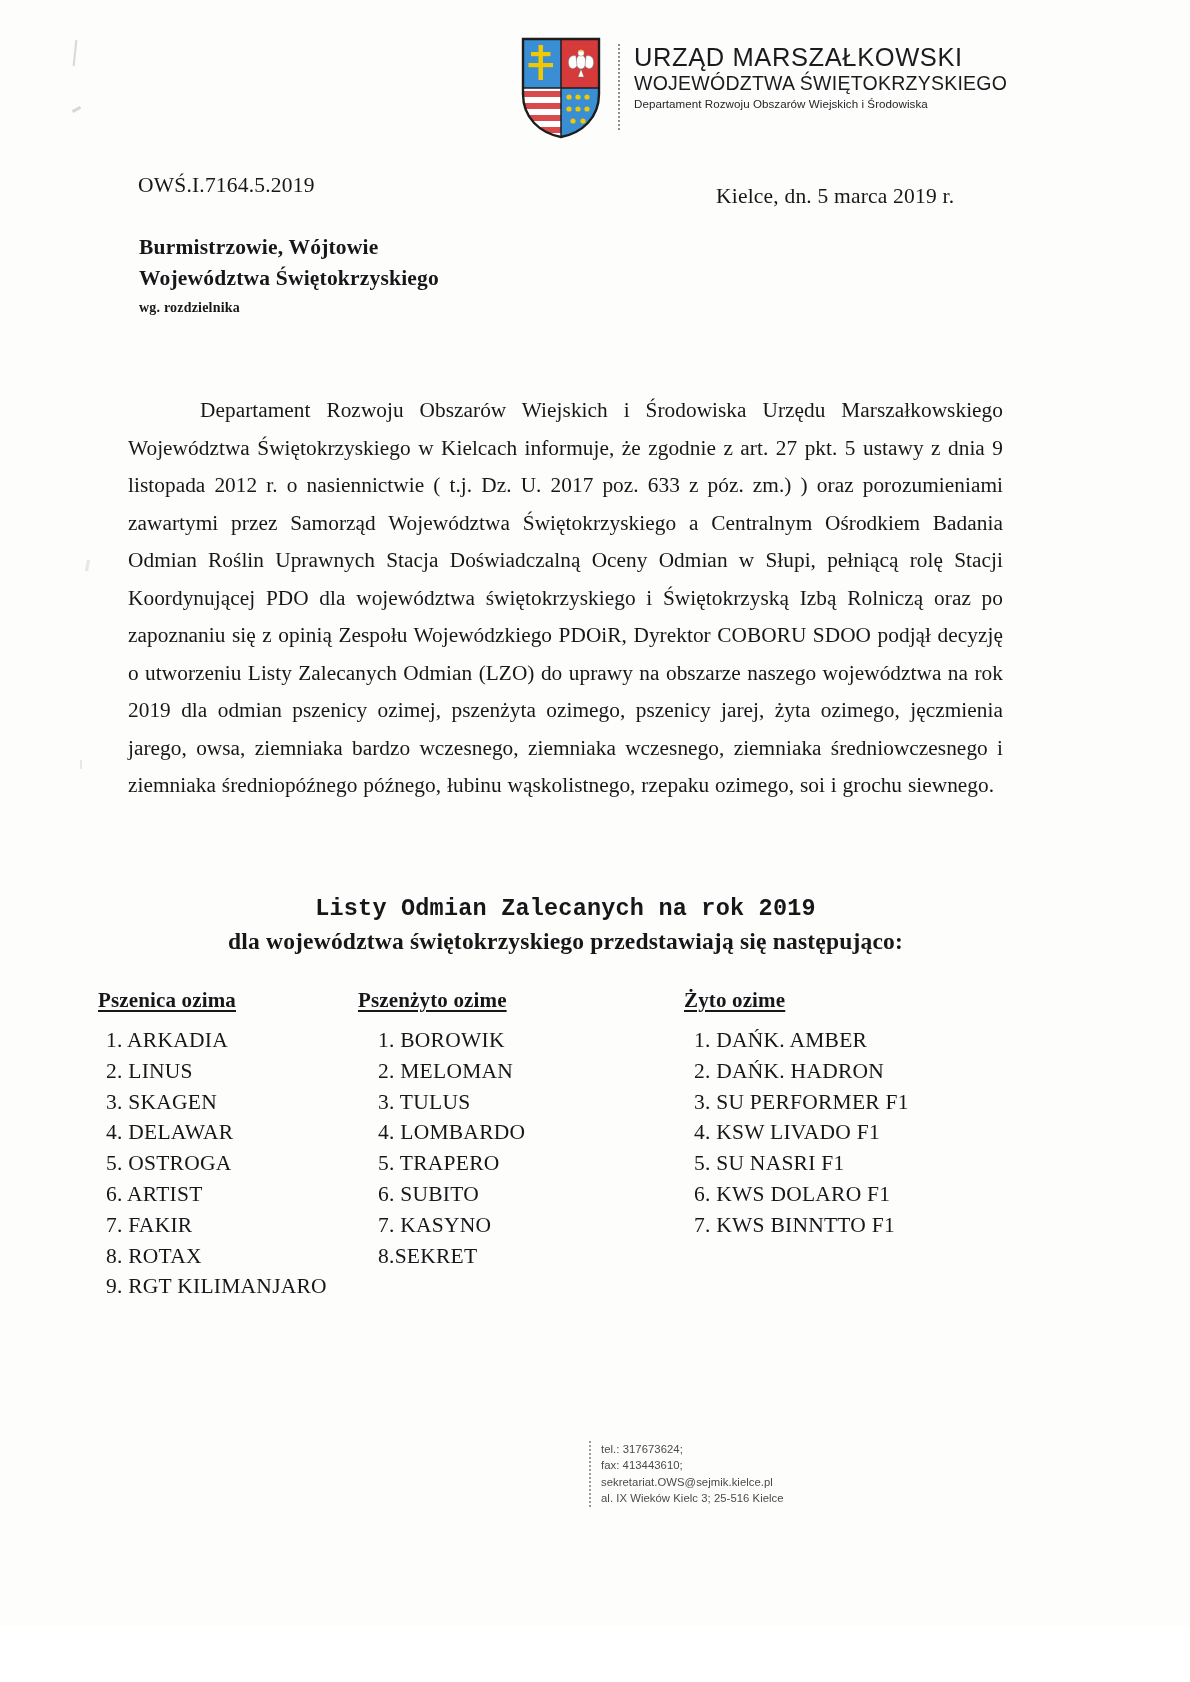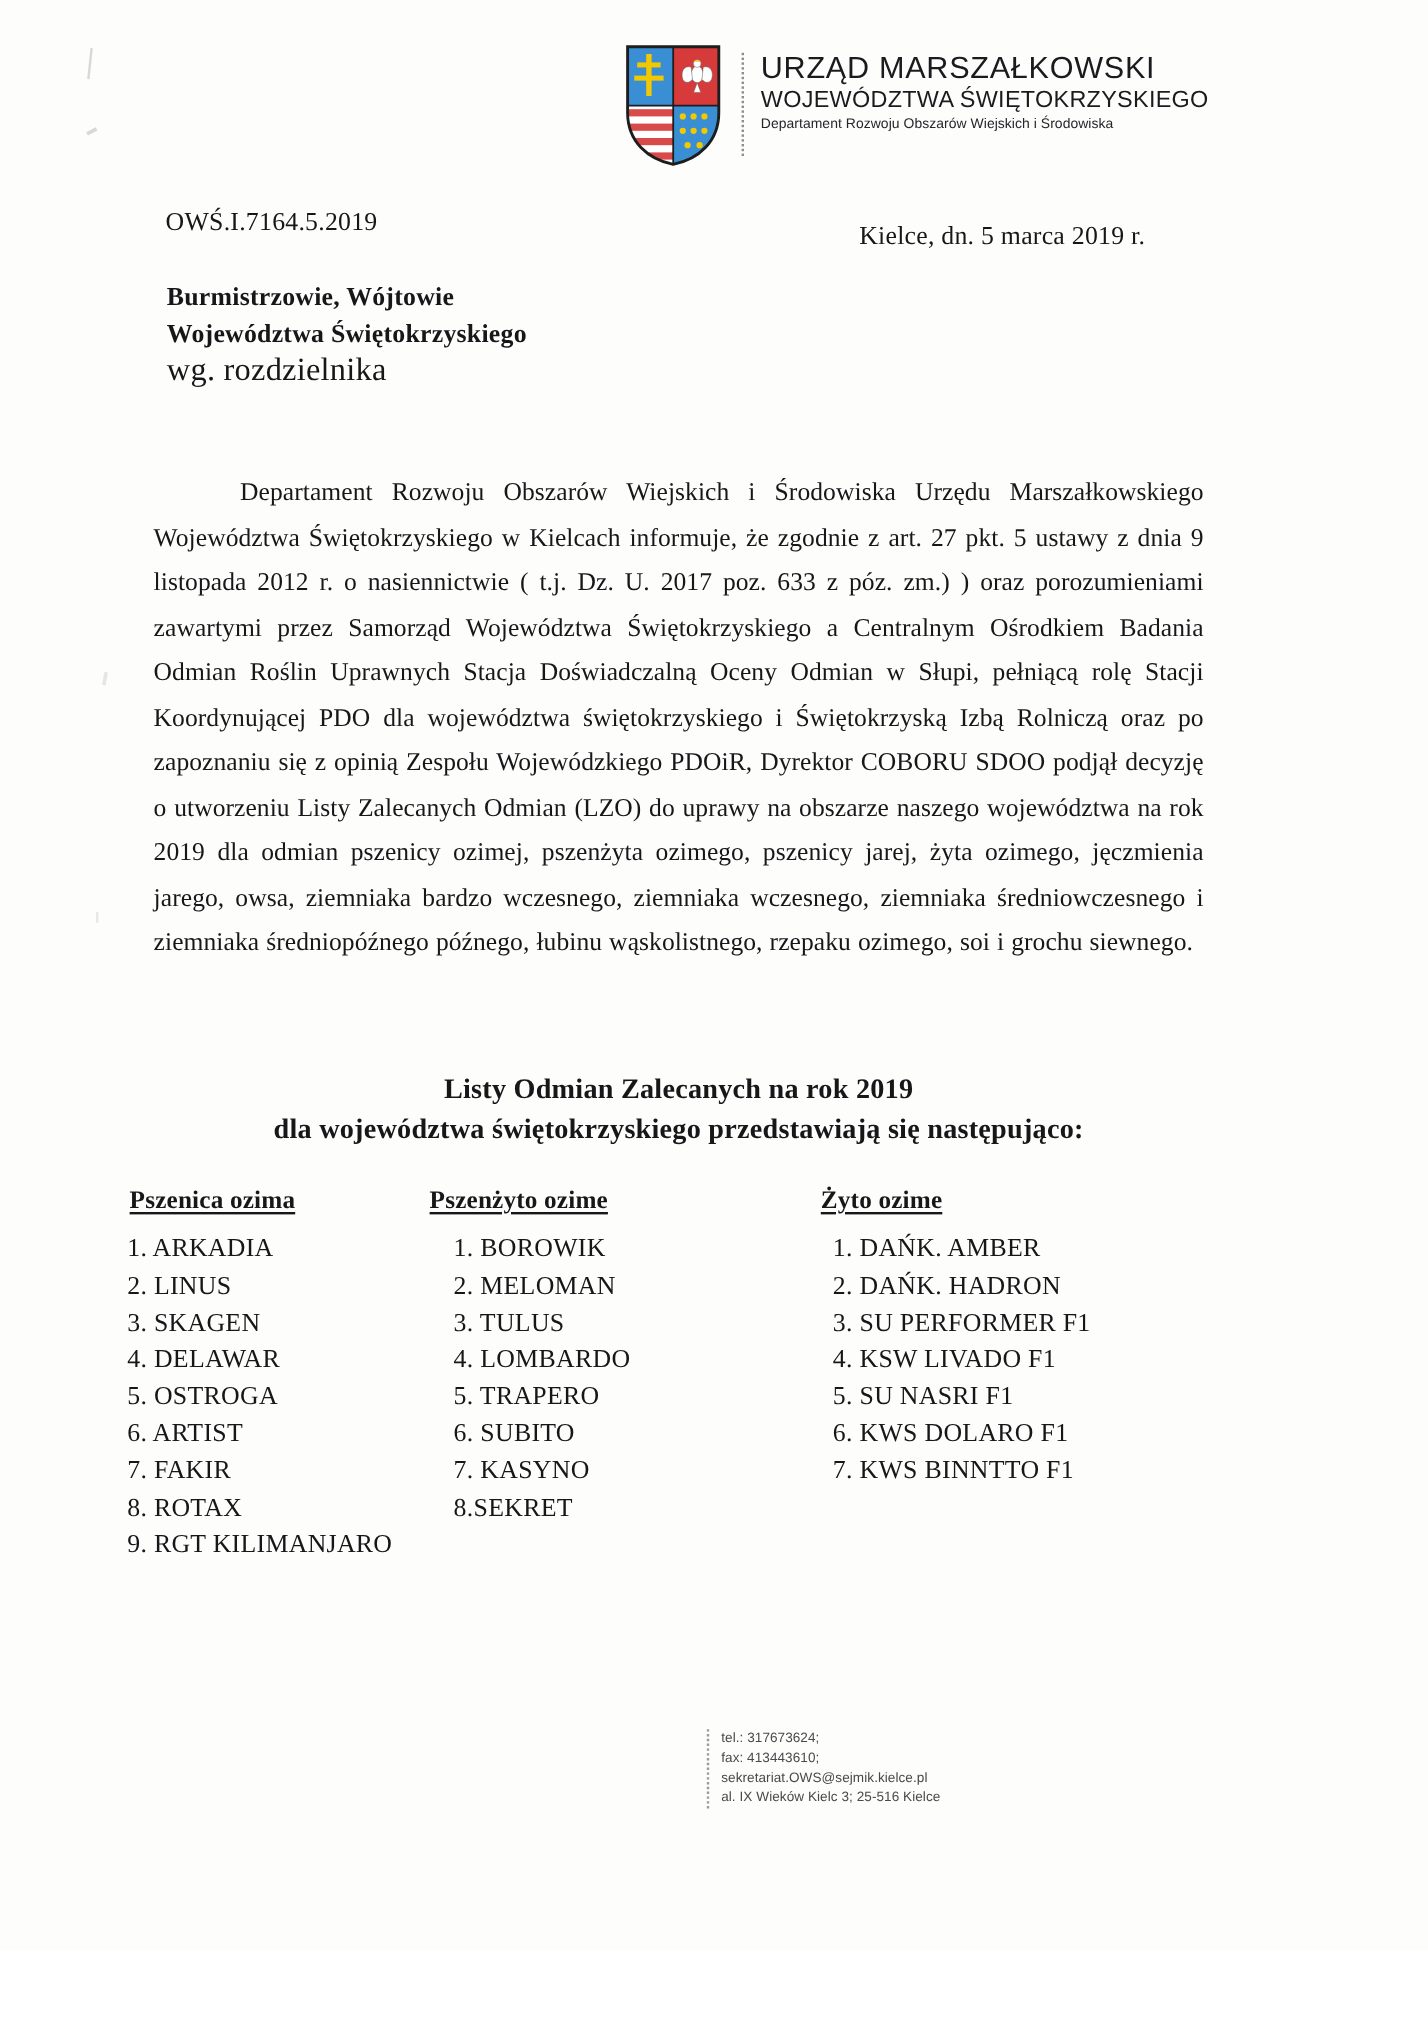--- a/index.html
+++ b/index.html
@@ -101,22 +101,22 @@
   .addressee {
     position: absolute;
     left: 139px;
     top: 232px;
     font-weight: bold;
     font-size: 21.5px;
     line-height: 30.5px;
     letter-spacing: .2px;
   }
   .addressee .wg {
-    font-weight: normal;
-    font-size: 27px;
+    font-weight: bold;
+    font-size: 14px;
   }
 
   
   .body-text {
     position: absolute;
     left: 128px;
     top: 392px;
     width: 875px;
     font-size: 21.3px;
     line-height: 37.5px;
@@ -132,21 +132,21 @@
     position: absolute;
     left: 128px;
     top: 892px;
     width: 875px;
     text-align: center;
     font-weight: bold;
     font-size: 23.5px;
     line-height: 33px;
     letter-spacing: .2px;
   }
-  .lists-heading .ln1 { display:block; }
+  .lists-heading .ln1 { display:block;font-family:Liberation Mono, monospace; }
   .lists-heading .ln2 { display:block; }
 
   
   .columns {
     position: absolute;
     left: 96px;
     top: 988px;
     width: 900px;
   }
   .col {
@@ -158,21 +158,21 @@
   .col-3 { left: 584px; }
 
   .col-title {
     font-weight: bold;
     font-size: 21px;
     text-decoration: underline;
     text-underline-offset: 3px;
     letter-spacing: .15px;
     white-space: nowrap;
   }
-  .col-1 .col-title { margin-left: 12px; }
+  .col-1 .col-title { margin-left: 2px; }
   .col-2 .col-title { margin-left: 0px; }
   .col-3 .col-title { margin-left: 4px; }
 
   .col-list {
     list-style: none;
     margin: 12px 0 0 0;
     padding: 0;
   }
   .col-list li {
     font-size: 21.5px;

